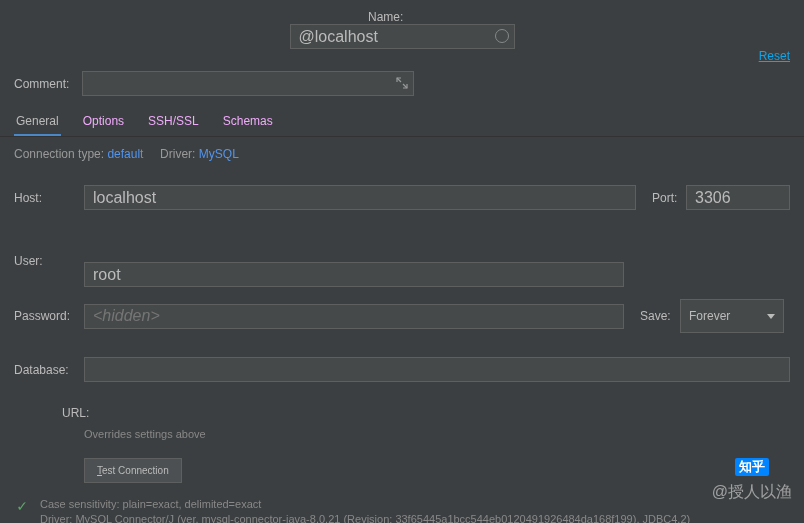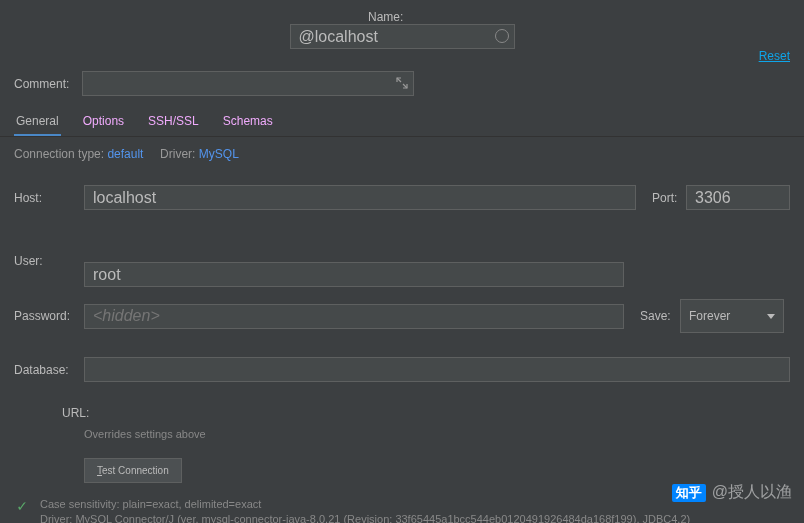--- a/index.html
+++ b/index.html
@@ -144,20 +144,21 @@
   .copy-icon { color: #999; font-size: 13px; }
   .watermark {
     position: absolute;
     right: 12px;
     bottom: 20px;
     color: rgba(255,255,255,0.5);
     font-size: 16px;
     display: flex;
     align-items: center;
     gap: 6px;
+    flex-direction: column;
   }
   .zhihu-logo {
     background: #0084ff;
     color: #fff;
     font-weight: bold;
     padding: 0 4px;
     border-radius: 2px;
     font-size: 13px;
   }
 </style>

